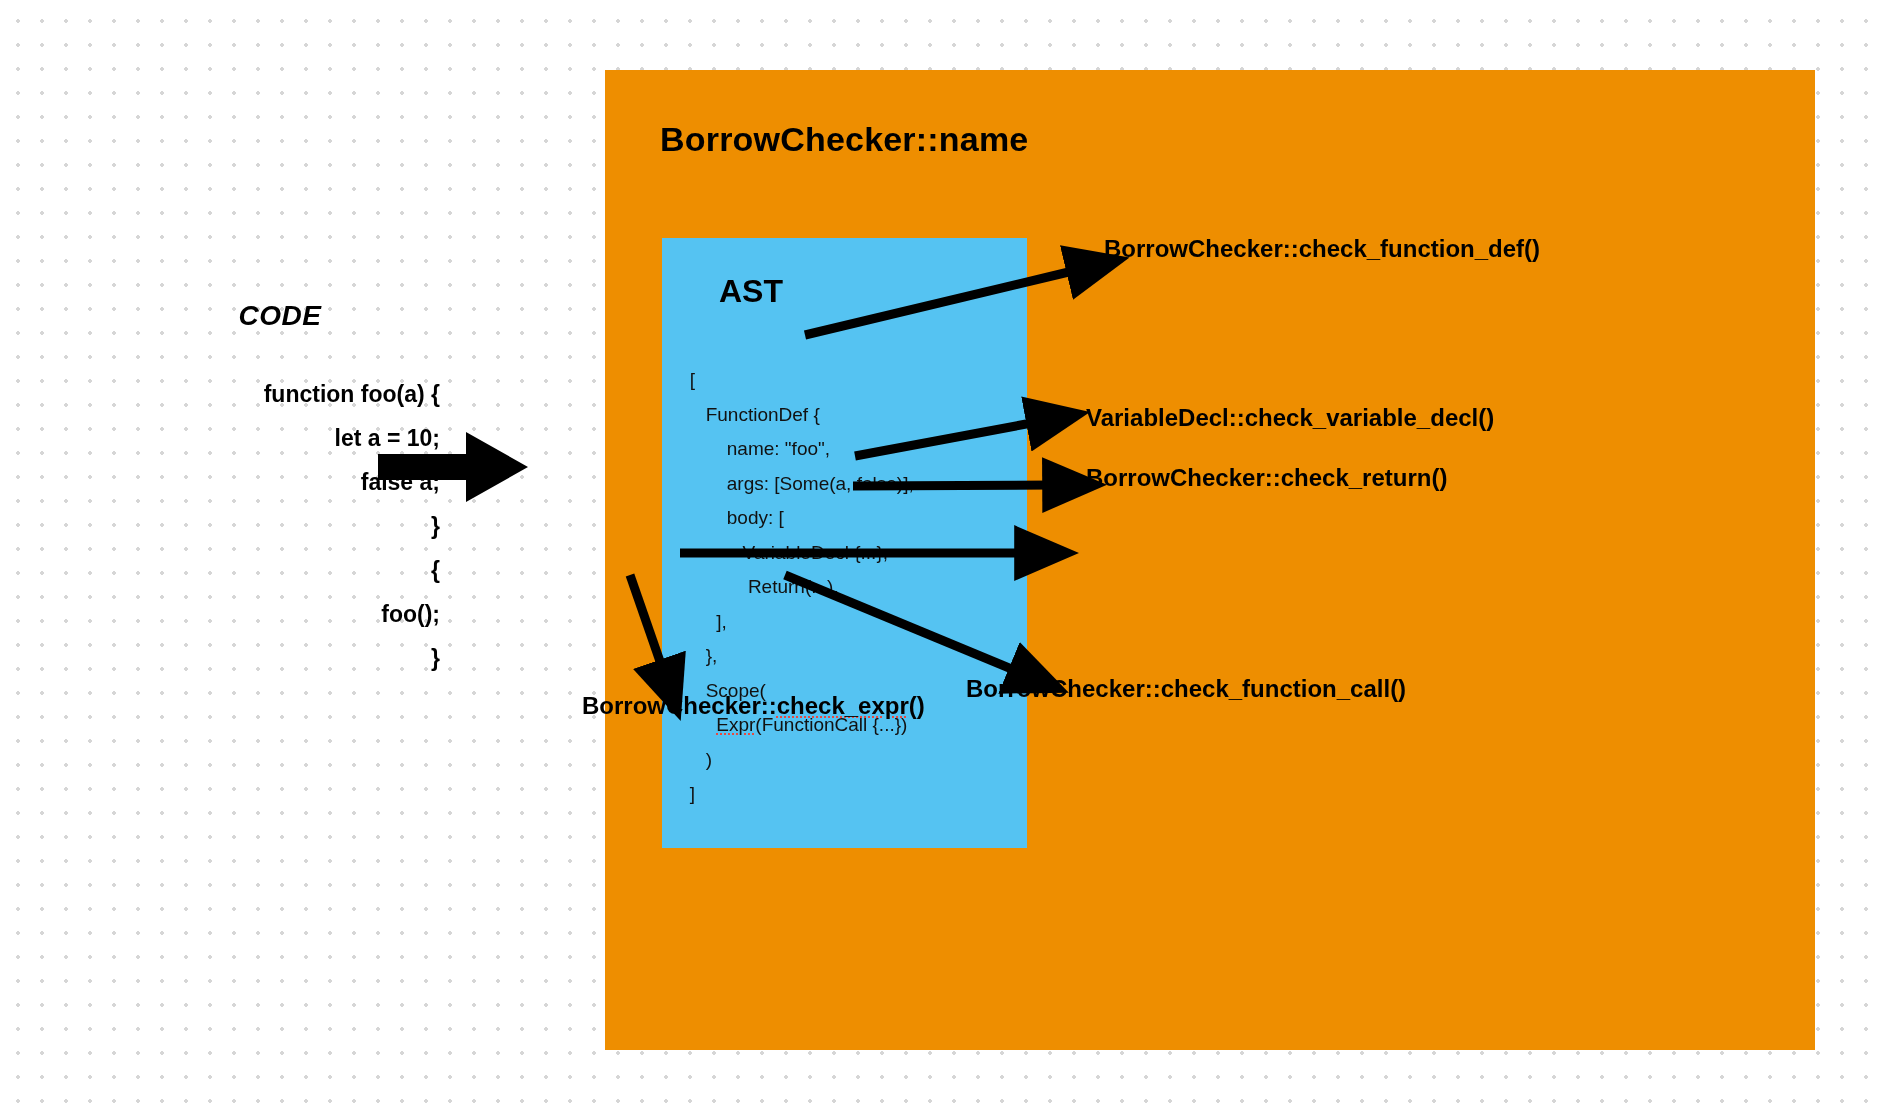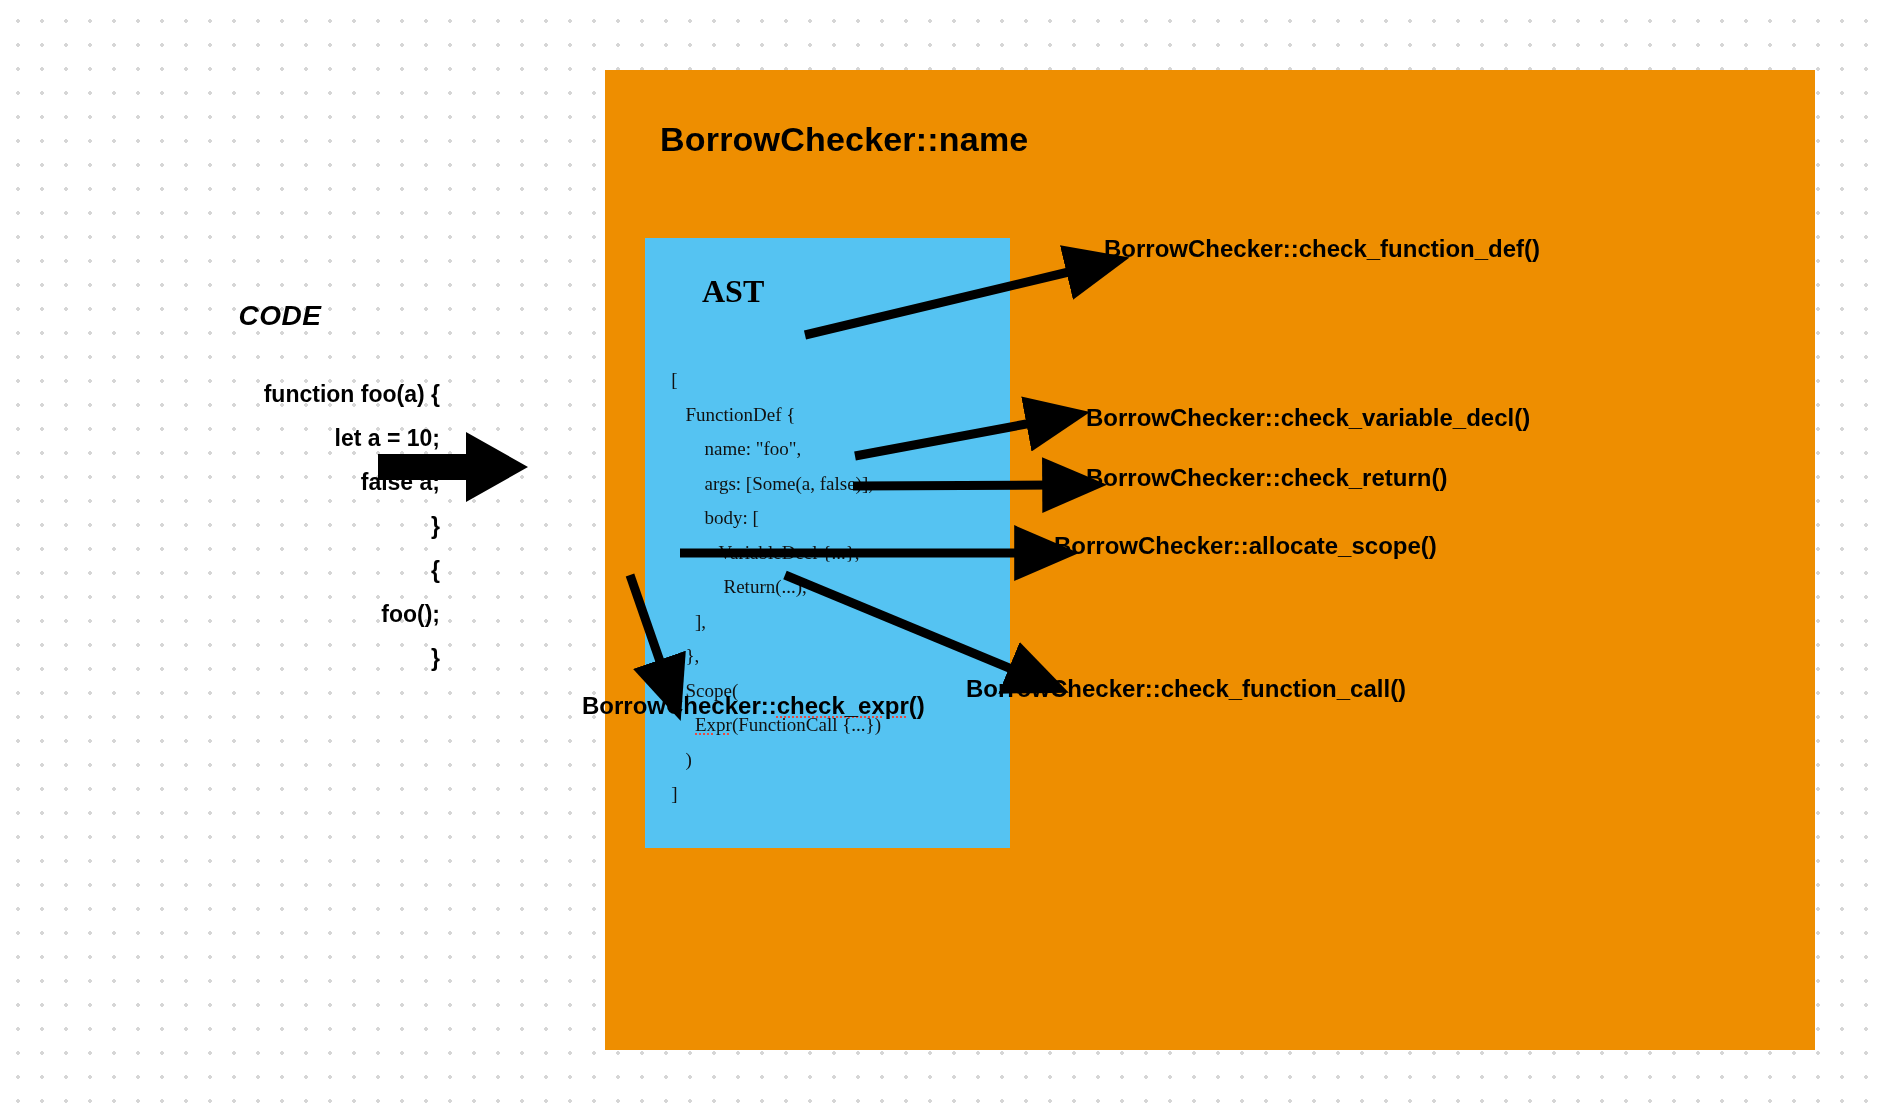--- a/index.html
+++ b/index.html
@@ -68,26 +68,25 @@
     top: 50px;
     font-size: 34px;
     font-weight: bold;
     color: #000000;
     letter-spacing: 0.2px;
   }
 
   
   #blue-box {
     position: absolute;
-    left: 40px;
+    left: 57px;
     top: 168px;
     width: 365px;
     height: 610px;
     background: #55c3f2;
-    font-family: Liberation Serif, serif;
   }
   #ast-title {
     position: absolute;
     left: 57px;
     top: 35px;
     font-size: 32px;
     font-weight: bold;
     color: #000000;
   }
   #ast-code {
@@ -189,20 +188,19 @@
       <line x1="248" y1="416" x2="448" y2="415" stroke="#000000" stroke-width="9" marker-end="url(#ah)"></line>
 
       <line x1="75" y1="483" x2="420" y2="483" stroke="#000000" stroke-width="9" marker-end="url(#ah)"></line>
 
       <line x1="180" y1="505" x2="414" y2="602" stroke="#000000" stroke-width="9" marker-end="url(#ah)"></line>
 
       <line x1="25" y1="505" x2="58" y2="600" stroke="#000000" stroke-width="9" marker-end="url(#ah)"></line>
     </svg>
 
     <div class="call-label" style="left:499px; top:165px;">BorrowChecker::check_function_def()</div>
-    <div class="call-label" style="left:481px; top:334px;">BorrowChecker::check_variable_decl()</div>
+    <div class="call-label" style="left:481px; top:334px;">VariableDecl::check_variable_decl()</div>
     <div class="call-label" style="left:481px; top:394px;text-align:right;">BorrowChecker::check_return()</div>
-    <div class="call-label" style="left:449px; top:462px;">BorrowChecker::allocate_scope()</div>
     <div class="call-label" id="call-label-check-expr" style="left:-23px; top:622px;">BorrowChecker::<span class="spell">check_expr</span>()</div>
     <div class="call-label" style="left:361px; top:605px;">BorrowChecker::check_function_call()</div>
 
   </div>
 </div>
 
 </body></html>

